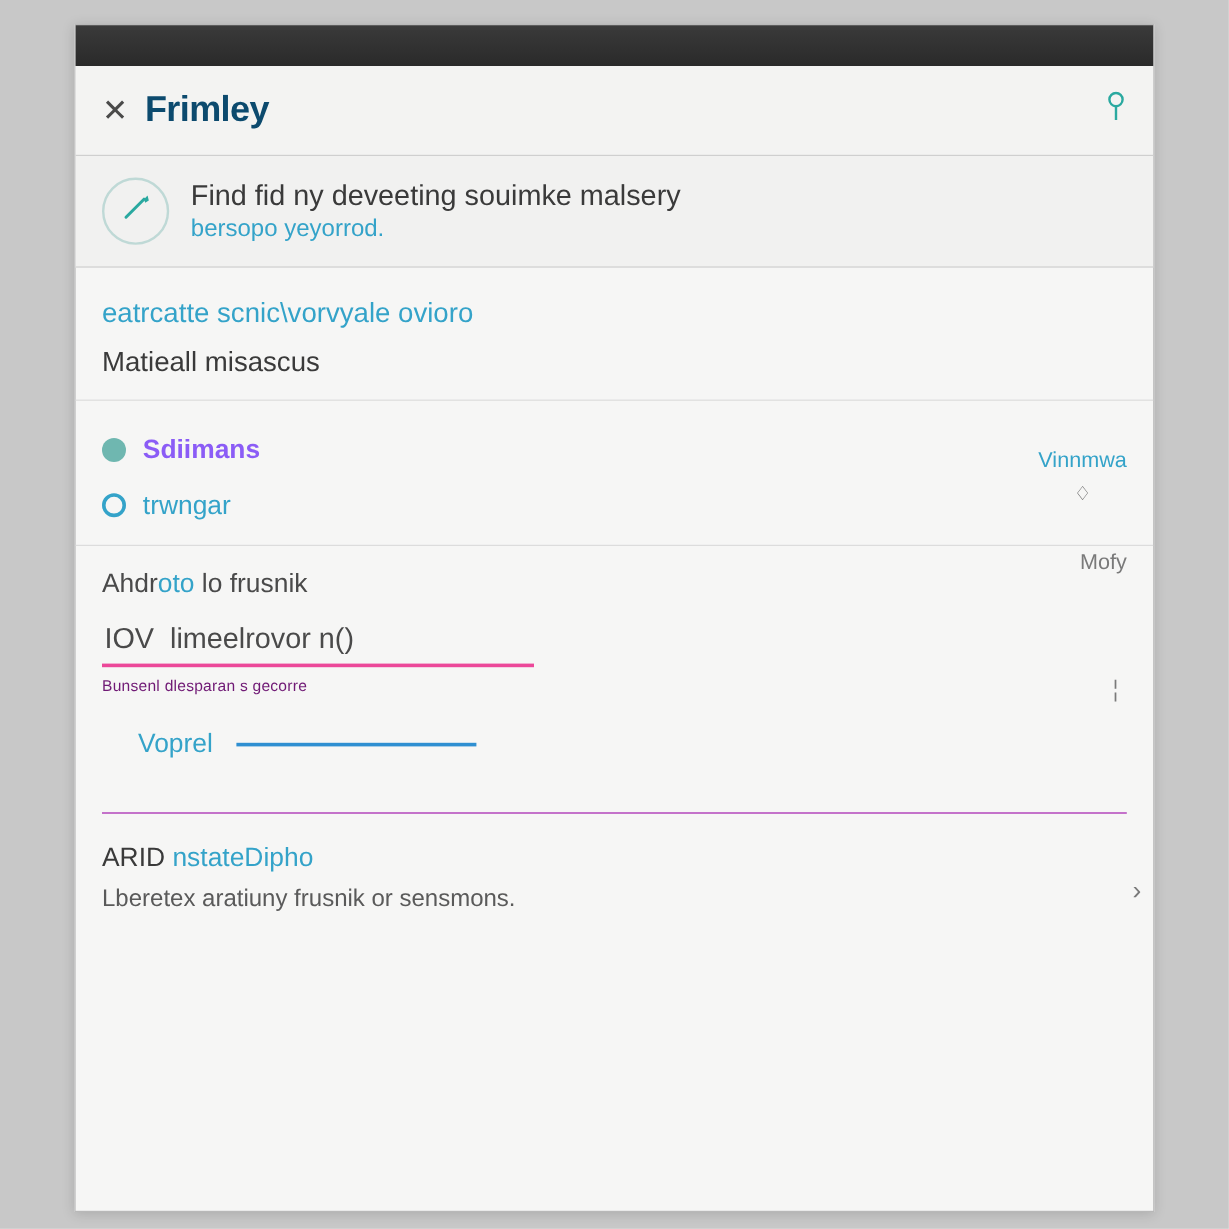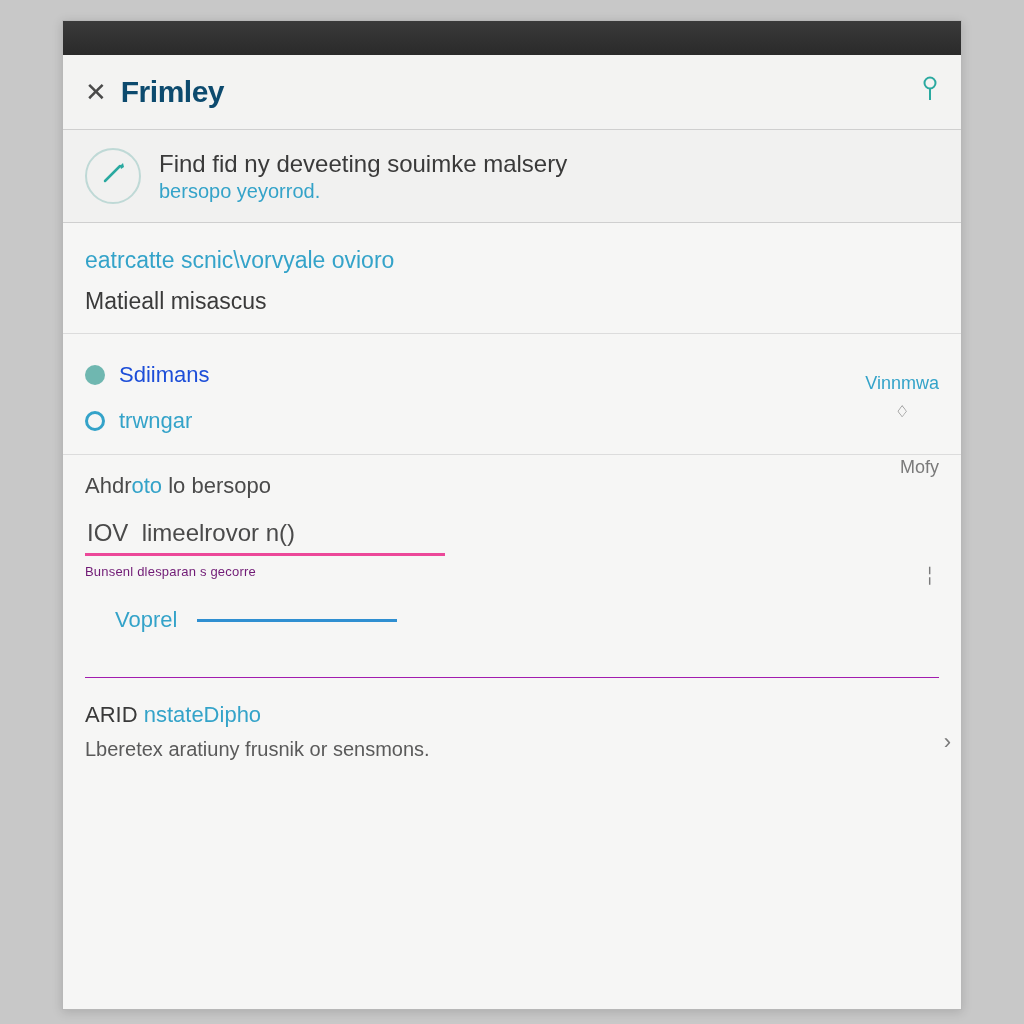--- a/index.html
+++ b/index.html
@@ -93,21 +93,21 @@
   .dot-filled {
     width: 20px; height: 20px; border-radius: 50%;
     background: #6fb7b0; flex-shrink: 0;
     position: relative;
   }
   .dot-outline {
     width: 20px; height: 20px; border-radius: 50%;
     border: 3px solid #34a3c9; flex-shrink: 0;
   }
   .item-text { font-size: 22px; }
-  .teal-text { color: #1d4ed8; }
+  .teal-text { color: #8b5cf6; font-weight: bold; }
   .blue-text { color: #34a3c9; }
   .muted-text { color: #7a7a7a; }
   .side-tags {
     position: absolute;
     right: -4px;
     top: 150px;
     display: flex; flex-direction: column; gap: 36px;
     align-items: flex-end;
     padding-right: 26px;
   }
@@ -230,21 +230,21 @@
       </div>
       <div class="tag">
         <span class="tag-text muted-text">Mofy</span>
       </div>
     </div>
 
     <div class="divider"></div>
 
     <div class="section2">
       <div class="sec2-title">
-        <span>Ahdr</span><span class="blue-text">oto</span><span> lo bersopo</span>
+        <span>Ahdr</span><span class="blue-text">oto</span><span> lo frusnik</span>
       </div>
       <input class="input-line" type="text" value="IOV  limeelrovor n()" style="">
       <div class="tiny-caption">Bunsenl dlesparan s gecorre</div>
 
       <div class="vop-row">
         <span class="vop-label">Voprel</span>
         <span class="vop-line"></span>
       </div>
     </div>
 

